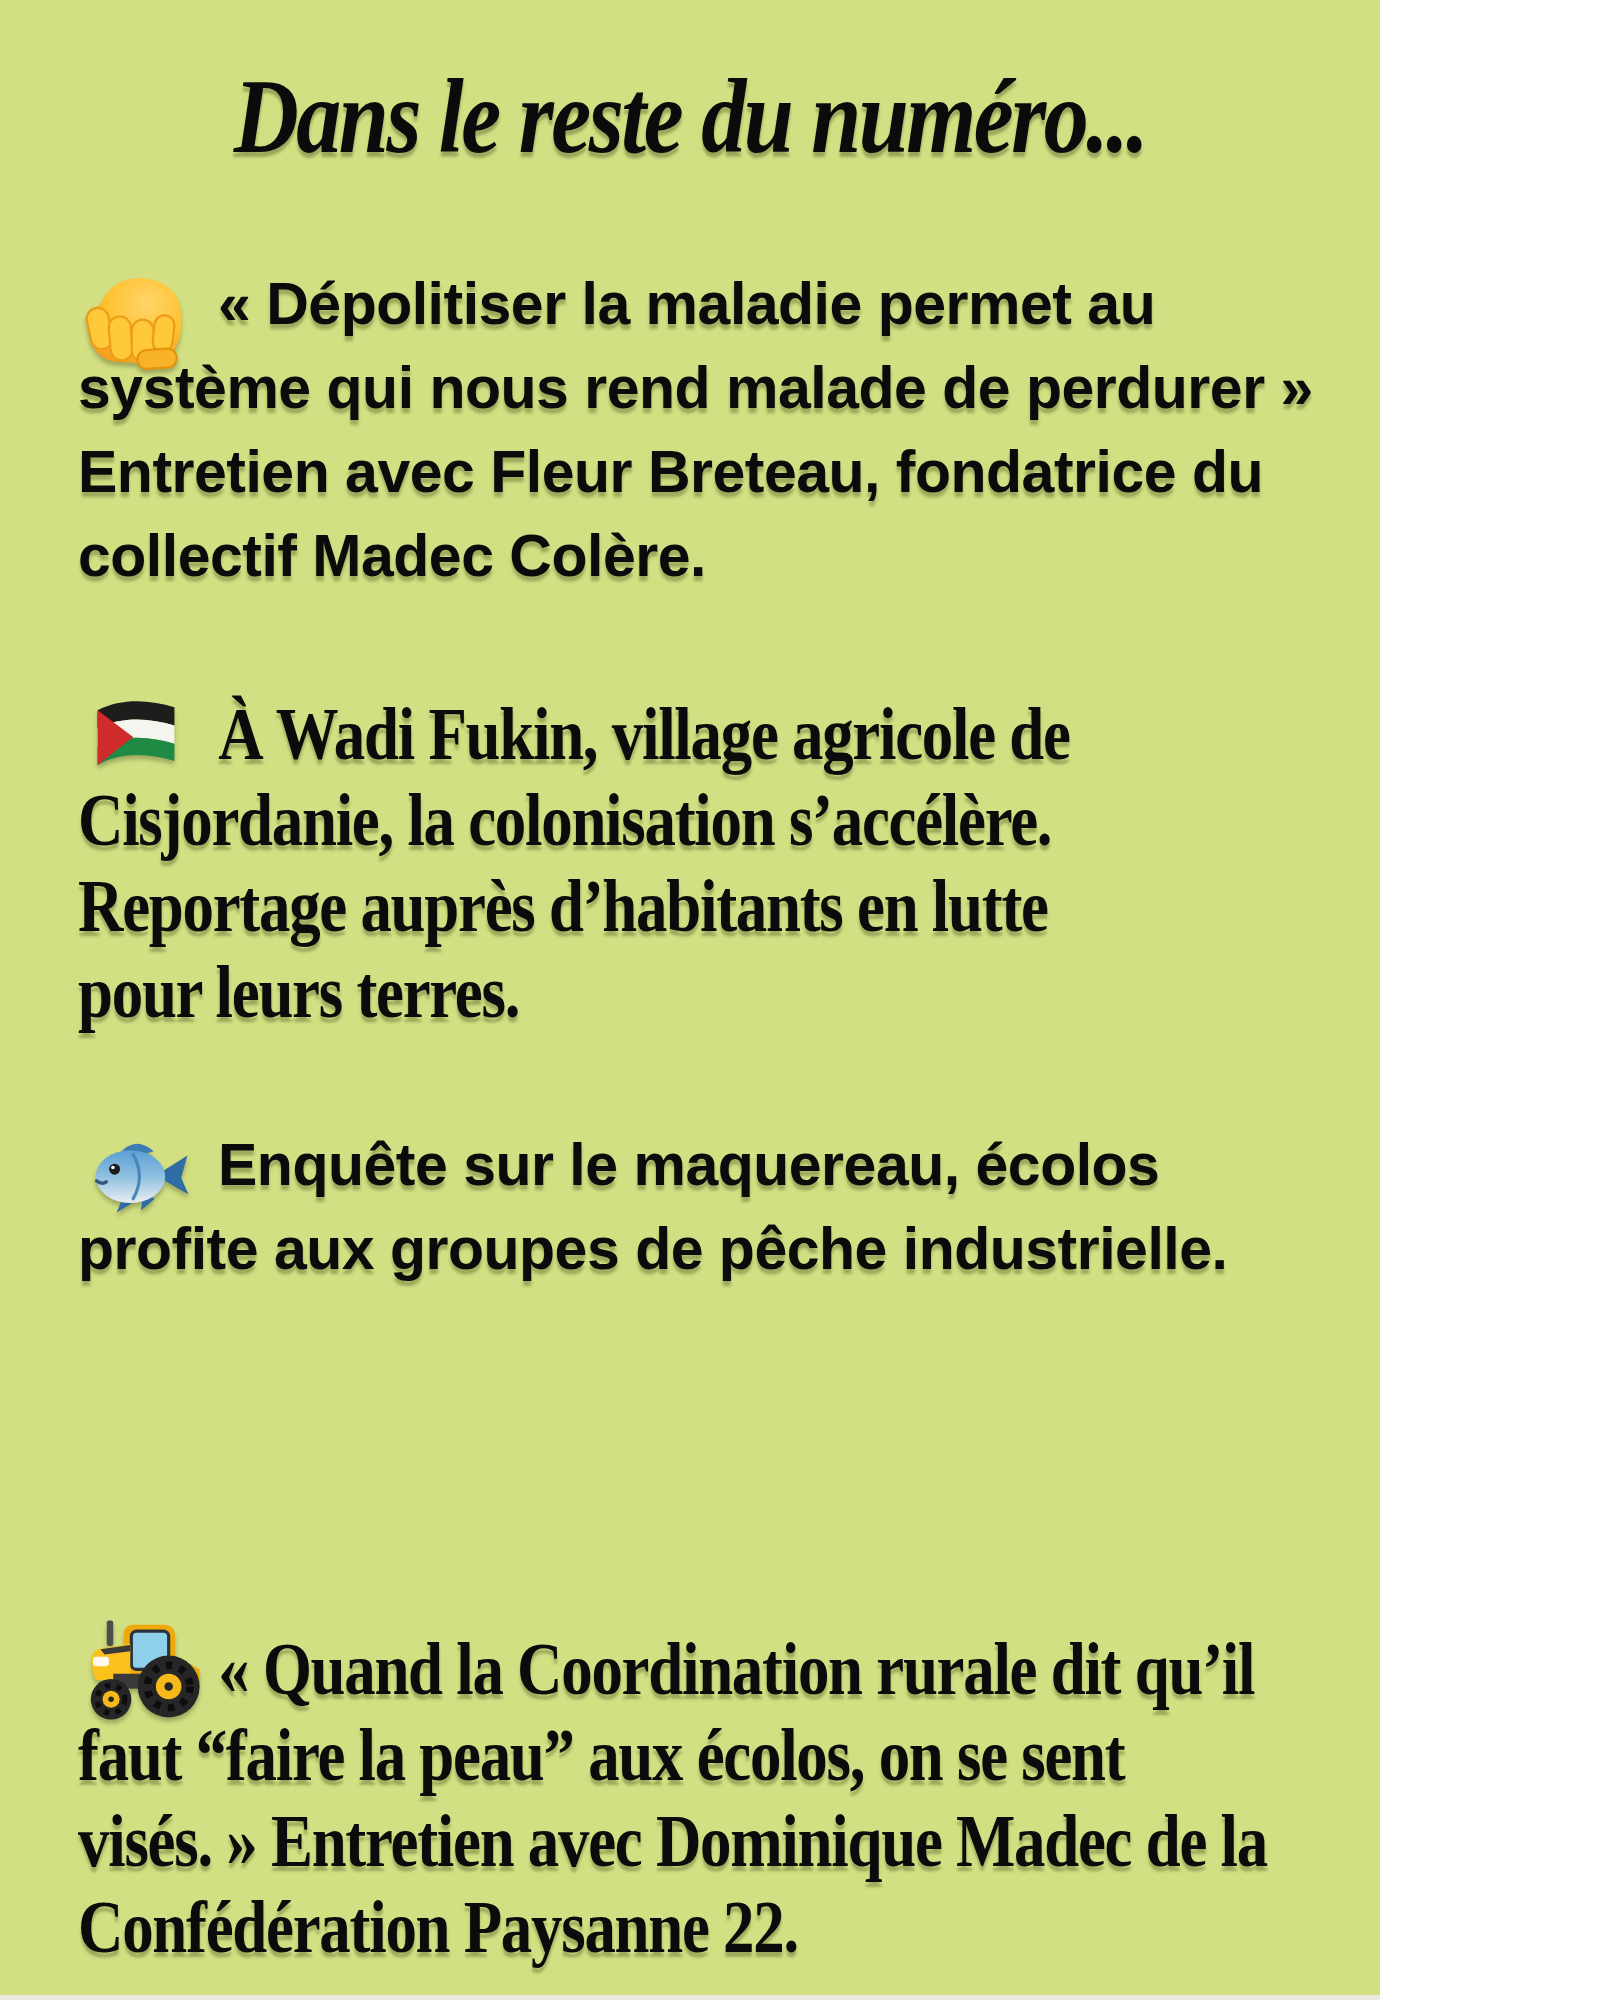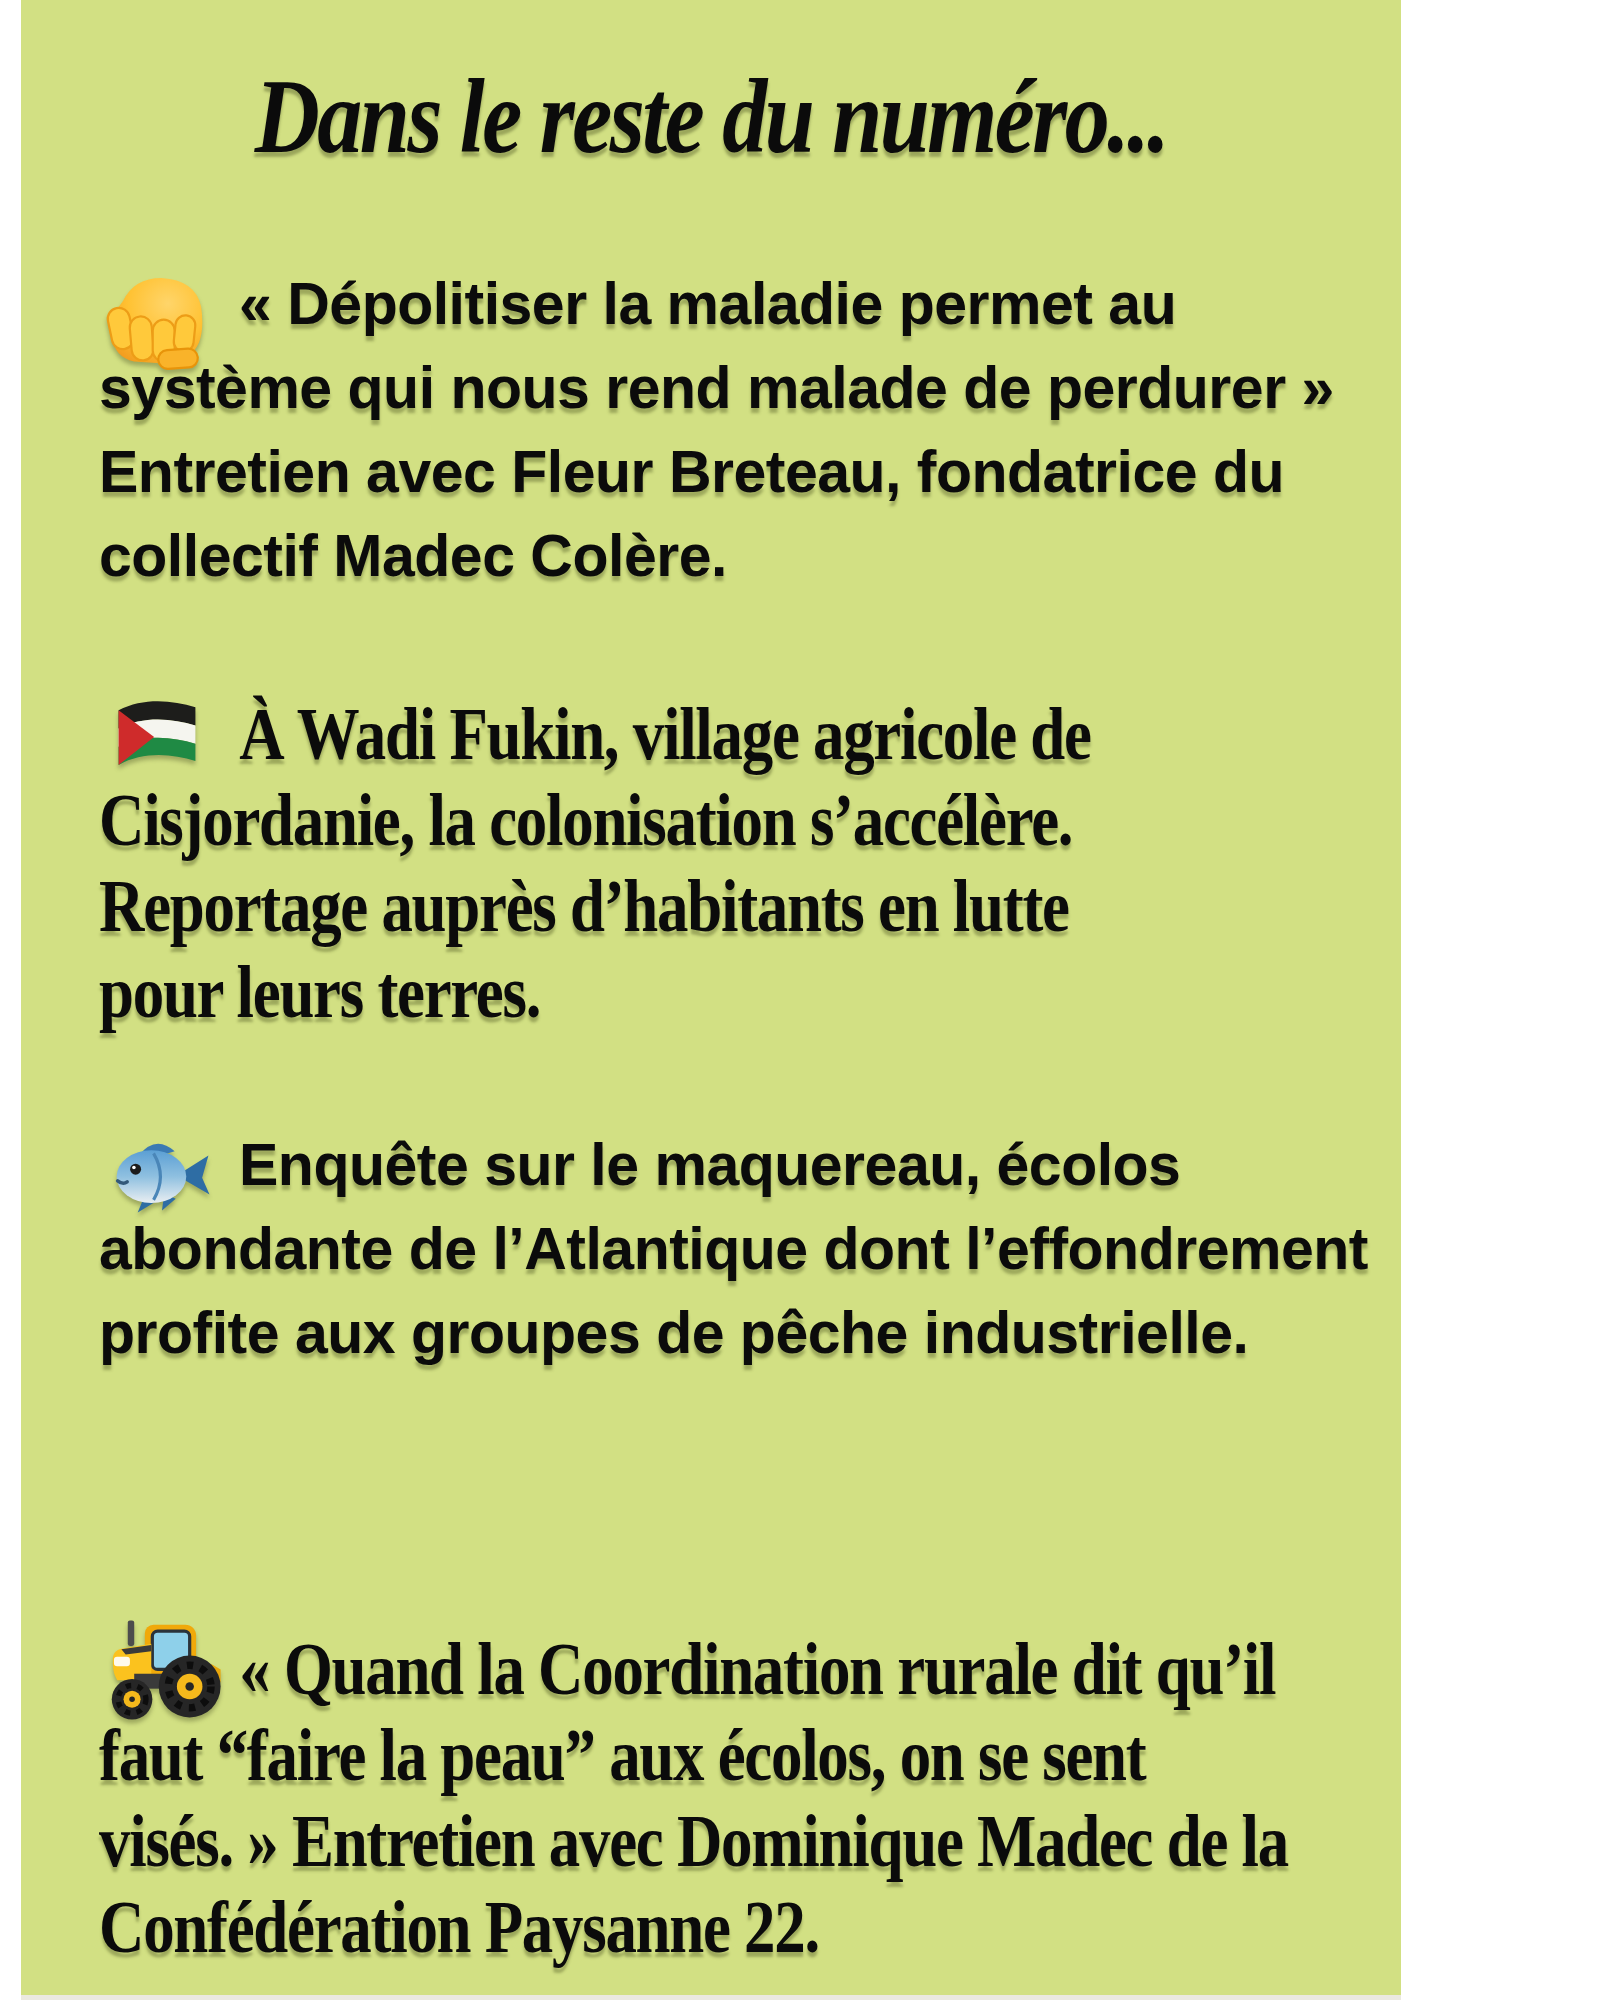--- a/index.html
+++ b/index.html
@@ -8,21 +8,20 @@
     --strip: #ebe9e0;
   }
   html, body { margin: 0; padding: 0; }
   .page {
     position: relative;
     width: 1380px;
     height: 2000px;
     background: var(--bg);
     overflow: hidden;
     color: var(--ink);
-    margin-left: 21px;
   }
   .title {
     position: absolute;
     top: 57px;
     left: 0;
     right: 0;
     text-align: center;
     font-family: "Liberation Serif", serif;
     font-style: italic;
     font-weight: 700;
@@ -143,21 +142,20 @@
         <path d="M34,64 L27,81 L45,70 Z" fill="#2e6da4"></path>
         <path d="M52,63 L50,79 L63,68 Z" fill="#2e6da4"></path>
         <ellipse cx="40" cy="47" rx="33" ry="25" fill="url(#fishg)"></ellipse>
         <path d="M42,25 Q55,47 42,69" stroke="#4a86b8" stroke-width="3" fill="none"></path>
         <circle cx="25" cy="40" r="5.2" fill="#1c1c1c"></circle>
         <circle cx="23.4" cy="38.4" r="1.7" fill="#ffffff"></circle>
         <path d="M8,51 Q13,55 17,52" stroke="#33597a" stroke-width="3.4" fill="none" stroke-linecap="round"></path>
       </svg>
     </span>
     <div class="line first">Enquête sur le maquereau, écolos</div>
-    <div class="line">abondante de l’Atlantique dont l’effondrement</div>
     <div class="line">profite aux groupes de pêche industrielle.</div>
   </div>
 
   <div class="section serif" id="sec-confed">
     <span class="emoji">
       <svg width="118" height="112" viewBox="0 0 110 105">
         <rect x="22" y="6" width="6" height="24" rx="2" fill="#4d4d4d"></rect>
         <path d="M54,50 Q82,34 109,52 L109,64 L54,64 Z" fill="#e9a70c"></path>
         <path d="M46,10 L76,10 A10,10 0 0 1 86,20 L86,58 L38,58 L38,18 A8,8 0 0 1 46,10 Z" fill="#f0a90a"></path>
         <rect x="45" y="16" width="35" height="36" rx="5" fill="#8ed0ea" stroke="#2a333b" stroke-width="3"></rect>

